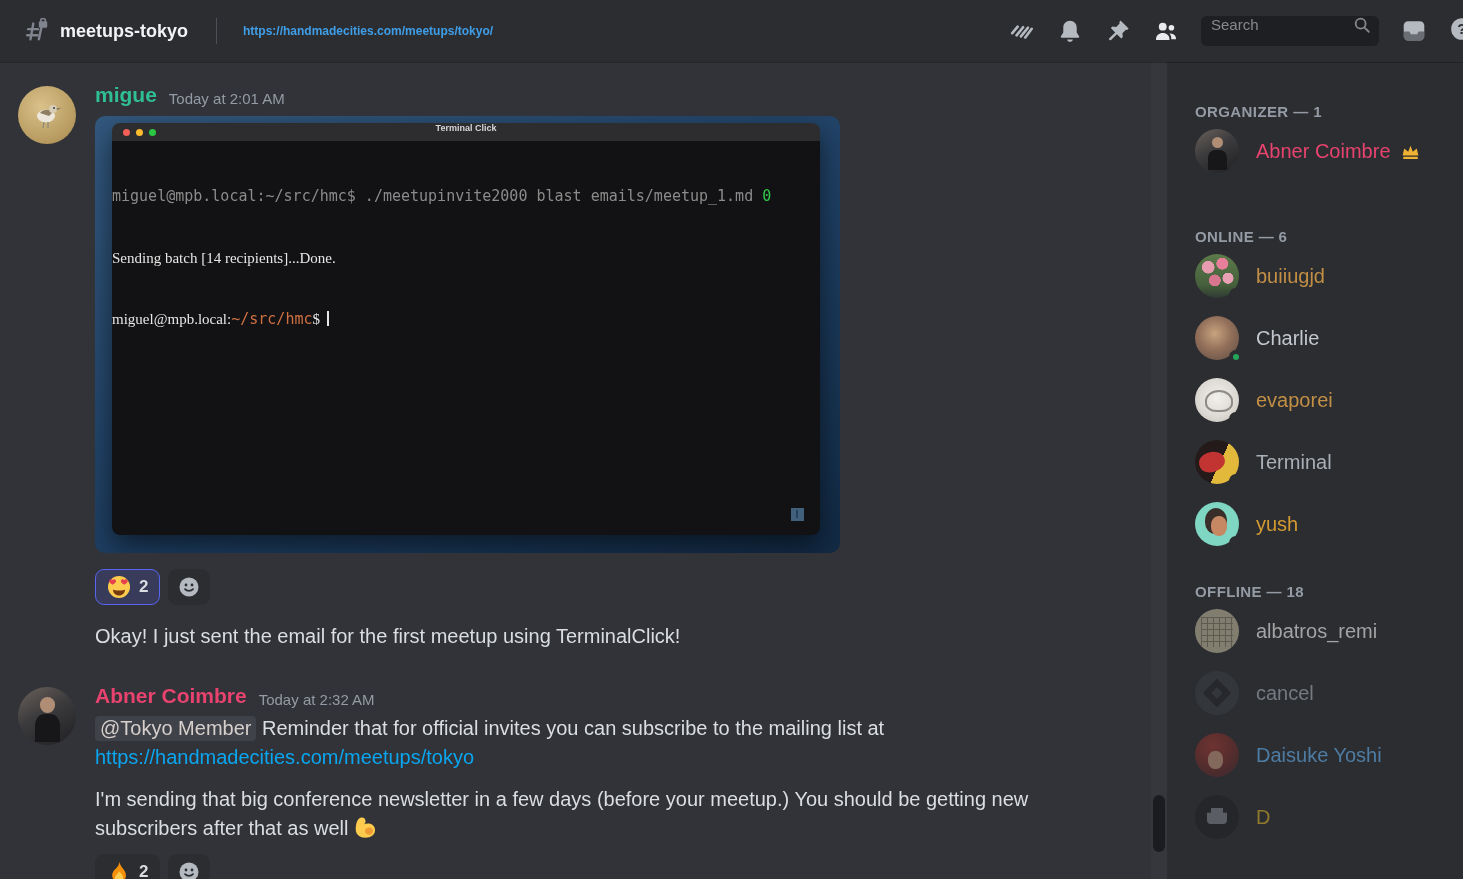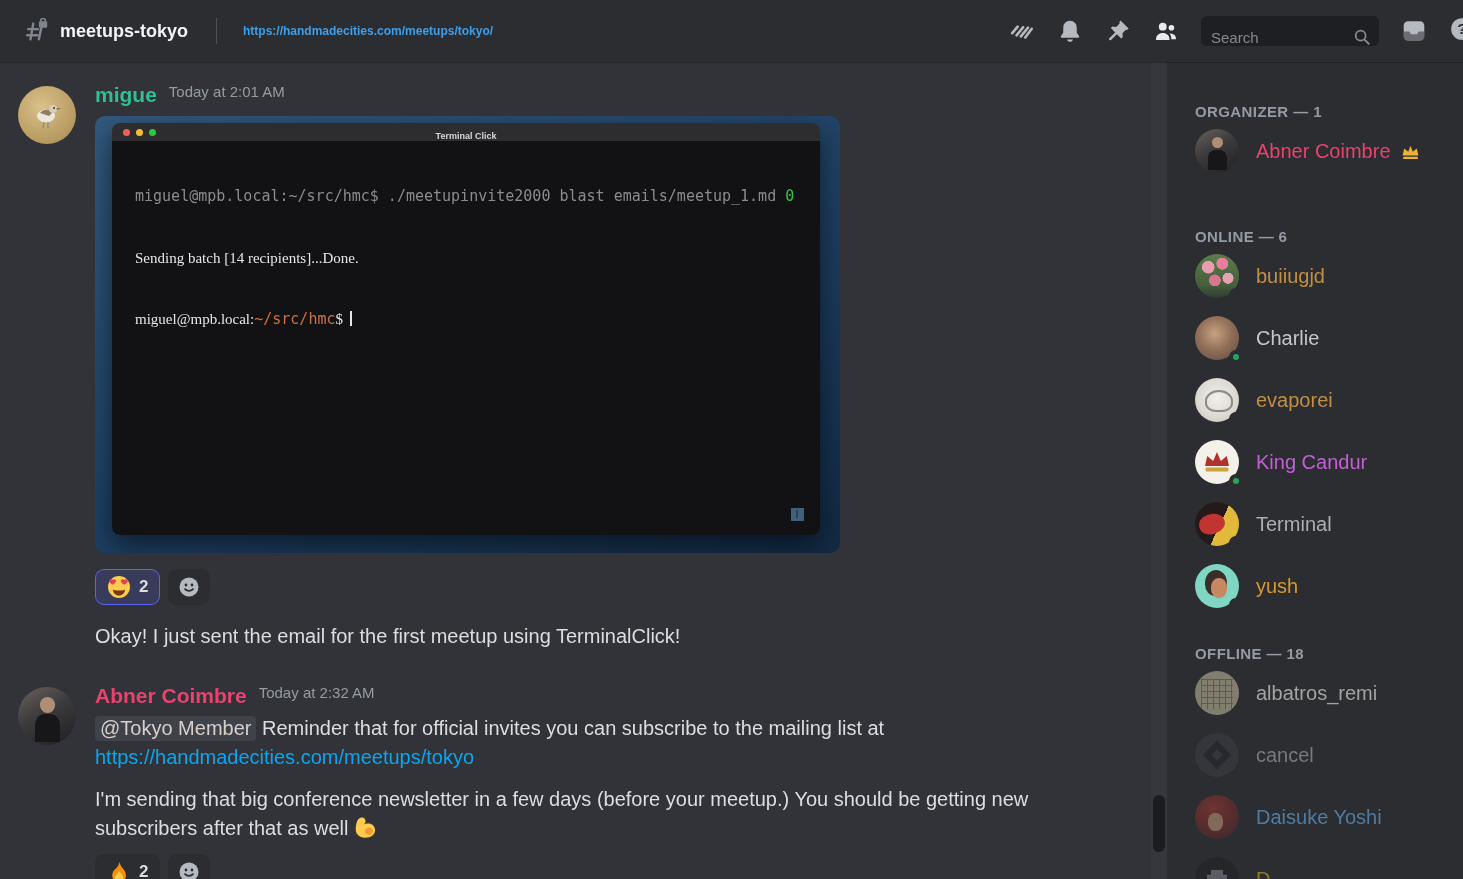--- a/index.html
+++ b/index.html
@@ -11,62 +11,62 @@
   .topbar { height:62px; flex:0 0 62px; background:#2b2d31; display:flex; align-items:center;
     padding:0 0 0 24px; box-shadow:0 1px 0 rgba(0,0,0,.25); position:relative; z-index:5; }
   .chan-left { display:flex; align-items:center; gap:10px; min-width:0; }
   .chan-name { color:#f2f3f5; font-weight:700; font-size:18px; white-space:nowrap; }
   .chan-divider { width:1px; height:26px; background:#4e5058; margin:0 16px 0 18px; }
   .chan-topic { color:#3f9ee8; font-size:12px; font-weight:600; text-decoration:none; white-space:nowrap; }
   .topbar-right { margin-left:auto; display:flex; align-items:center; gap:22px; padding-right:0; }
   .tb-icon { width:26px; height:26px; color:#b5bac1; flex:0 0 auto; cursor:pointer; }
   .tb-icon.active { color:#e8eaed; }
   .searchbox { width:178px; height:30px; background:#1e1f22; border-radius:6px; display:flex;
-    align-items:flex-end; padding:0 8px 0 10px; gap:6px; }
+    align-items:flex-start; padding:0 8px 0 10px; gap:6px; }
   .searchbox input { background:transparent; border:none; outline:none; color:#dbdee1;
     font-size:15px; width:130px; font-family:"Liberation Sans",sans-serif; }
   .searchbox input::placeholder { color:#87898c; }
   .search-glyph { width:18px; height:18px; color:#87898c; margin-left:auto; }
   .help-wrap { margin-right:-12px; }
 
   
   .content { flex:1; display:flex; min-height:0; }
   .chat { flex:1; position:relative; background:#313338; padding:21px 0 0 18px; overflow:hidden; }
   .scrollstrip { position:absolute; top:0; right:0; width:16px; height:100%; background:#36373d; }
   .scrollthumb { position:absolute; left:2px; width:12px; height:57px; top:733px; border-radius:7px; background:#1b1c20; }
 
   .msg-group { display:flex; }
   .msg-avatar { width:58px; height:58px; border-radius:50%; flex:0 0 58px; margin-top:3px;
     overflow:hidden; position:relative; cursor:pointer; }
   .msg-body { margin-left:19px; min-width:0; }
-  .msg-head { display:flex; align-items:flex-start; gap:12px; }
+  .msg-head { display:flex; align-items:flex-end; gap:12px; }
   .msg-author { font-size:21px; font-weight:600; cursor:pointer; }
   .msg-time { font-size:15px; color:#949ba4; }
   .msg-text { color:#dbdee1; font-size:20px; line-height:29px; margin-top:10px; max-width:1010px; }
 
   
   .av-migue { background:radial-gradient(circle at 40% 35%, #d9c18a, #b79a5f 70%, #9c7f47); }
   .av-migue svg { position:absolute; left:12px; top:14px; }
   .av-abner { background:linear-gradient(150deg,#6b625c 0%,#3b3a3c 45%,#1f1f22 100%); }
   .av-abner .head { position:absolute; left:38%; top:18%; width:26%; height:26%; border-radius:50%; background:#b08e76; }
   .av-abner .torso { position:absolute; left:30%; top:46%; width:42%; height:48%; border-radius:40% 40% 0 0; background:#17171a; }
 
   
   .attach { width:745px; height:437px; border-radius:10px; margin-top:9px; position:relative;
     background:linear-gradient(155deg,#33597f 0%, #234described 0%, #1e3f63 50%, #132c47 100%);
     background:linear-gradient(155deg,#33597f 0%, #1e3f63 55%, #122a44 100%);
     overflow:hidden; cursor:pointer; }
   .termwin { position:absolute; left:17px; right:20px; top:7px; bottom:18px; border-radius:8px;
     overflow:hidden; box-shadow:0 10px 28px rgba(0,0,0,.55); display:flex; flex-direction:column; }
-  .termbar { height:18px; background:#2d2d30; position:relative; display:flex; align-items:flex-end; justify-content:center; }
+  .termbar { height:18px; background:#2d2d30; position:relative; display:flex; align-items:flex-start; justify-content:center; }
   .tl { position:absolute; top:5.5px; width:7px; height:7px; border-radius:50%; }
   .tl.r { left:11px; background:#f35f57; } .tl.y { left:24px; background:#fdbc2e; } .tl.g { left:37px; background:#2ac840; }
   .termtitle { color:#d6d6d6; font-size:9px; font-weight:700; }
   .termbody { flex:1; background:#121214; font-family:"DejaVu Sans Mono", monospace; font-size:15px;
-    line-height:20.5px; padding:4px 0 0 23px; position:relative; white-space:pre; }
+    line-height:20.5px; padding:4px 0 0 0; position:relative; white-space:pre; }
   .t-dim { color:#8b8b8b; } .t-fg { color:#e6e6e6;font-family:Liberation Serif, serif; } .t-green { color:#30c94a; } .t-orange { color:#cf7041; }
   .cursor { display:inline-block; width:2px; height:15px; background:#e6e6e6; vertical-align:-2px; margin-left:7px; }
   .term-indicator { position:absolute; right:16px; bottom:14px; width:13px; height:13px; background:#41607b; }
   .term-indicator::after { content:''; position:absolute; left:5px; top:2px; width:2px; height:8px; background:#27425c; }
 
   
   .react-row { display:flex; gap:8px; margin-top:16px; align-items:center; }
   .react-pill { height:36px; border-radius:9px; display:flex; align-items:center; gap:8px;
     padding:0 11px; cursor:pointer; background:#2b2d31; border:1.5px solid transparent; }
   .react-pill.reacted { background:rgba(88,101,242,.18); border-color:#5865f2; }
@@ -347,32 +347,20 @@
       </div>
 
       <div class="member-row">
         <div class="m-avatar-wrap">
           <div class="m-avatar av-evap"></div>
           <span class="status idle"></span>
         </div>
         <span class="m-name" style="color: rgb(194, 143, 69);">evaporei</span>
       </div>
 
-      <div class="member-row">
-        <div class="m-avatar-wrap">
-          <div class="m-avatar av-king">
-            <svg width="30" height="24" viewBox="0 0 30 24">
-              <path d="M3 16l2.2-10 6 5L15 2l3.8 9 6-5L27 16z" fill="#b0322e"></path>
-              <rect x="3.5" y="17.5" width="23" height="4" rx="1.5" fill="#caa23a"></rect>
-            </svg>
-          </div>
-          <span class="status"></span>
-        </div>
-        <span class="m-name" style="color: rgb(196, 95, 214);">King Candur</span>
-      </div>
 
       <div class="member-row">
         <div class="m-avatar-wrap">
           <div class="m-avatar av-sumo"></div>
           <span class="status idle"></span>
         </div>
         <span class="m-name" style="color: rgb(169, 175, 182);">Terminal</span>
       </div>
 
       <div class="member-row">

